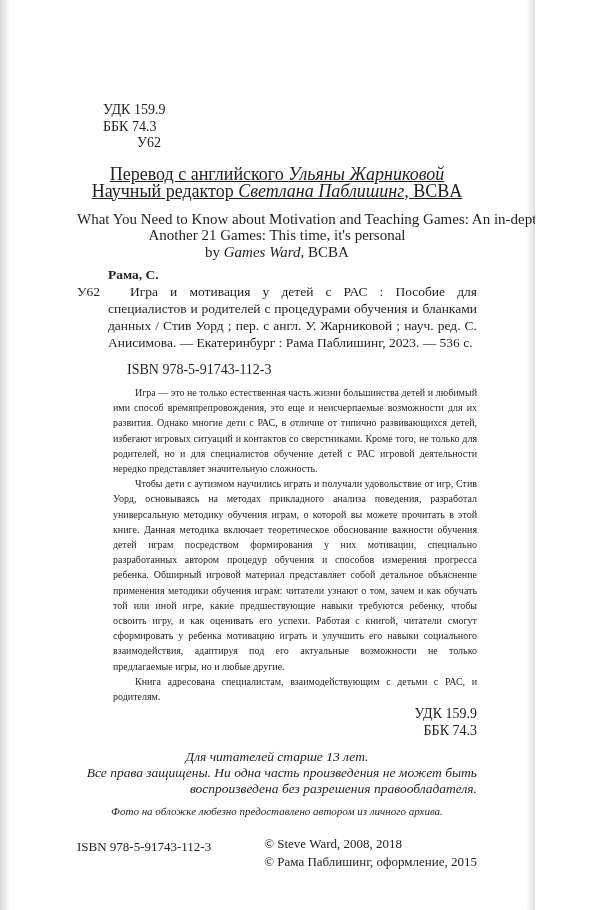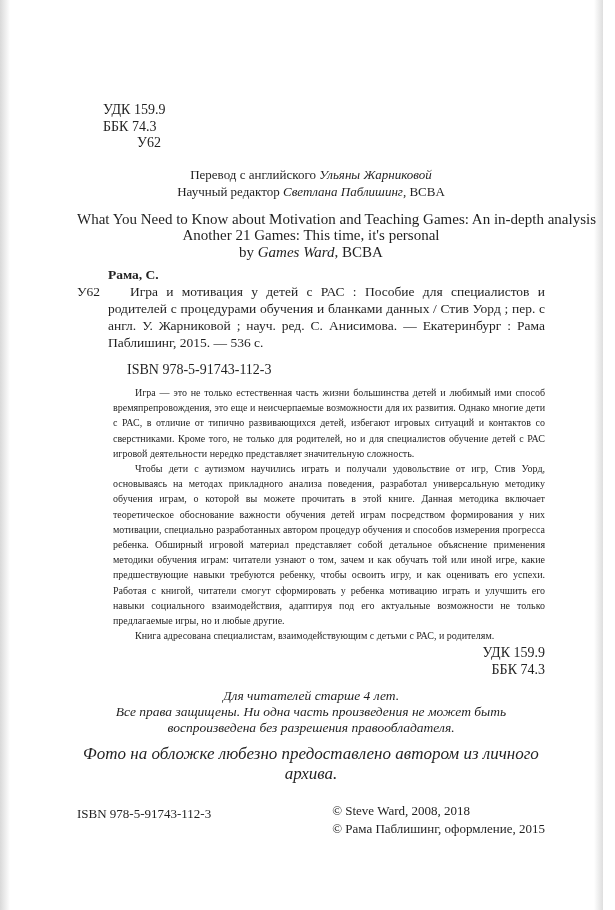--- a/index.html
+++ b/index.html
@@ -1,54 +1,54 @@
 <!DOCTYPE html>
 <html lang="ru"><head>
 <meta charset="utf-8">
 <style>
   html, body { margin:0; padding:0; background:#ffffff; }
   .page {
     position:relative;
-    width:603px; height:910px;
+    width:535px; height:910px;
     background:#ffffff;
     overflow:hidden;
     color:#1f1f1f;
     font-family:"Liberation Serif","DejaVu Serif",serif;
   }
   .scan-edge { position:absolute; top:0; bottom:0; pointer-events:none; }
   .scan-edge.left  { left:0;  width:10px; background:linear-gradient(to right,#d9d9d9,rgba(255,255,255,0)); }
   .scan-edge.right { right:0; width:9px;  background:linear-gradient(to left,#dedede,rgba(255,255,255,0)); }
 
   .content { position:relative; padding:102px 58px 0 77px; }
 
   .top-codes { font-size:14px; line-height:16.5px; margin-left:26px; }
   .top-codes .indent { padding-left:34px; }
 
   .centered { text-align:center; }
   .line { white-space:nowrap; }
 
-  .credits { margin-top:14px; font-size:13px; line-height:17px; }
+  .credits { margin-top:14px; font-size:18px; line-height:17px;text-decoration:underline; }
   .original-title { margin-top:11px; font-size:15px; line-height:16.5px; }
 
   .catalog { margin-top:6px; margin-left:31px; font-size:13.5px; line-height:17px; }
   .catalog-author { font-weight:bold; }
   .catalog-desc-wrap { position:relative; }
   .margin-code { position:absolute; left:-31px; top:0; }
   .catalog-desc { margin:0; text-align:justify; text-indent:22px; }
 
   .isbn-top { margin-top:11px; margin-left:50px; font-size:14px; white-space:nowrap; }
 
   .annotation { margin-top:7px; margin-left:36px; font-size:10px; line-height:15.2px; }
   .annotation p { margin:0; text-align:justify; text-indent:22px; }
 
   .bottom-codes { margin-top:2px; text-align:right; font-size:14px; line-height:16.5px; }
 
   .notices { margin-top:10px; font-style:italic; font-size:13.5px; line-height:16px; }
-  .notices .rights { max-width:430px; margin:0 auto; text-align:center; }
-  .photo-note { margin-top:8px; text-align:center; font-style:italic; font-size:17px; }
+  .notices .rights { max-width:430px; margin:0 auto; text-align:right; }
+  .photo-note { margin-top:8px; text-align:center; font-style:italic; font-size:11px; }
 
   .footer { margin-top:18px; display:flex; justify-content:space-between; align-items:flex-start; font-size:13px; line-height:17.5px; }
   .footer .isbn { white-space:nowrap; padding-top:3px; }
   .footer .copyrights { text-align:left; }
   .footer .copyrights div { white-space:nowrap; }
 </style>
 </head>
 <body>
 
 <div class="page">
@@ -71,39 +71,39 @@
     <div class="original-title centered">
       <div class="line">What You Need to Know about Motivation and Teaching Games: An in-depth analysis</div>
       <div class="line">Another 21 Games: This time, it's personal</div>
       <div class="line"><span>by </span><i>Games Ward</i><span>, BCBA</span></div>
     </div>
 
     <div class="catalog">
       <div class="catalog-author">Рама, С.</div>
       <div class="catalog-desc-wrap">
         <span class="margin-code">У62</span>
-        <p class="catalog-desc">Игра и мотивация у детей с РАС : Пособие для специалистов и родителей с процедурами обучения и бланками данных / Стив Уорд ; пер. с англ. У. Жарниковой ; науч. ред. С. Анисимова. — Екатеринбург : Рама Паблишинг, 2015. — 536 с.</p>
+        <p class="catalog-desc">Игра и мотивация у детей с РАС : Пособие для специалистов и родителей с процедурами обучения и бланками данных / Стив Уорд ; пер. с англ. У. Жарниковой ; науч. ред. С. Анисимова. — Екатеринбург : Рама Паблишинг, 2023. — 536 с.</p>
       </div>
     </div>
 
     <div class="isbn-top">ISBN 978-5-91743-112-3</div>
 
     <div class="annotation">
       <p>Игра — это не только естественная часть жизни большинства детей и любимый ими способ времяпрепровождения, это еще и неисчерпаемые возможности для их развития. Однако многие дети с РАС, в отличие от типично развивающихся детей, избегают игровых ситуаций и контактов со сверстниками. Кроме того, не только для родителей, но и для специалистов обучение детей с РАС игровой деятельности нередко представляет значительную сложность.</p>
       <p>Чтобы дети с аутизмом научились играть и получали удовольствие от игр, Стив Уорд, основываясь на методах прикладного анализа поведения, разработал универсальную методику обучения играм, о которой вы можете прочитать в этой книге. Данная методика включает теоретическое обоснование важности обучения детей играм посредством формирования у них мотивации, специально разработанных автором процедур обучения и способов измерения прогресса ребенка. Обширный игровой материал представляет собой детальное объяснение применения методики обучения играм: читатели узнают о том, зачем и как обучать той или иной игре, какие предшествующие навыки требуются ребенку, чтобы освоить игру, и как оценивать его успехи. Работая с книгой, читатели смогут сформировать у ребенка мотивацию играть и улучшить его навыки социального взаимодействия, адаптируя под его актуальные возможности не только предлагаемые игры, но и любые другие.</p>
       <p>Книга адресована специалистам, взаимодействующим с детьми с РАС, и родителям.</p>
     </div>
 
     <div class="bottom-codes">
       <div>УДК 159.9</div>
       <div>ББК 74.3</div>
     </div>
 
     <div class="notices centered">
-      <div>Для читателей старше 4 лет.</div>
+      <div>Для читателей старше 13 лет.</div>
       <div class="rights">Все права защищены. Ни одна часть произведения не может быть воспроизведена без разрешения правообладателя.</div>
     </div>
 
     <div class="photo-note">Фото на обложке любезно предоставлено автором из личного архива.</div>
 
     <div class="footer">
       <div class="isbn">ISBN 978-5-91743-112-3</div>
       <div class="copyrights">
         <div>© Steve Ward, 2008, 2018</div>
         <div>© Рама Паблишинг, оформление, 2015</div>

